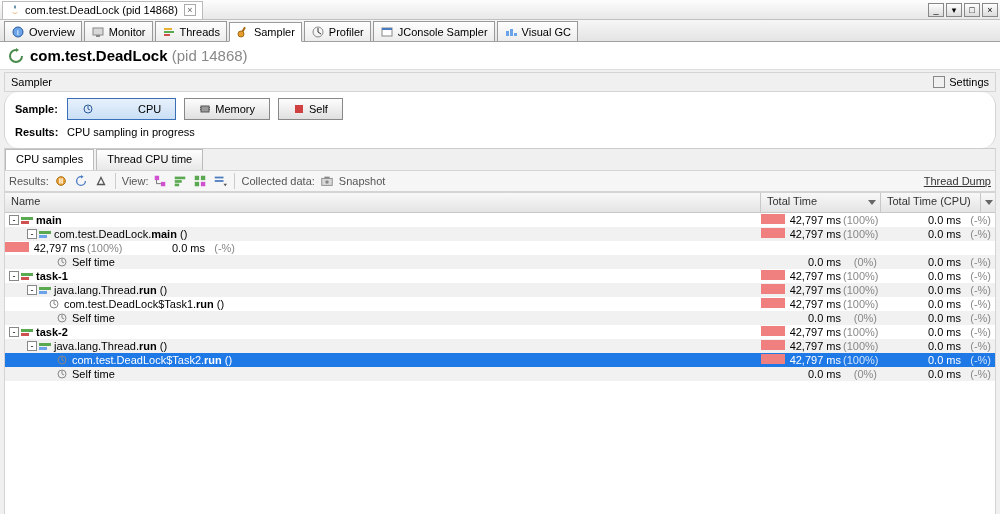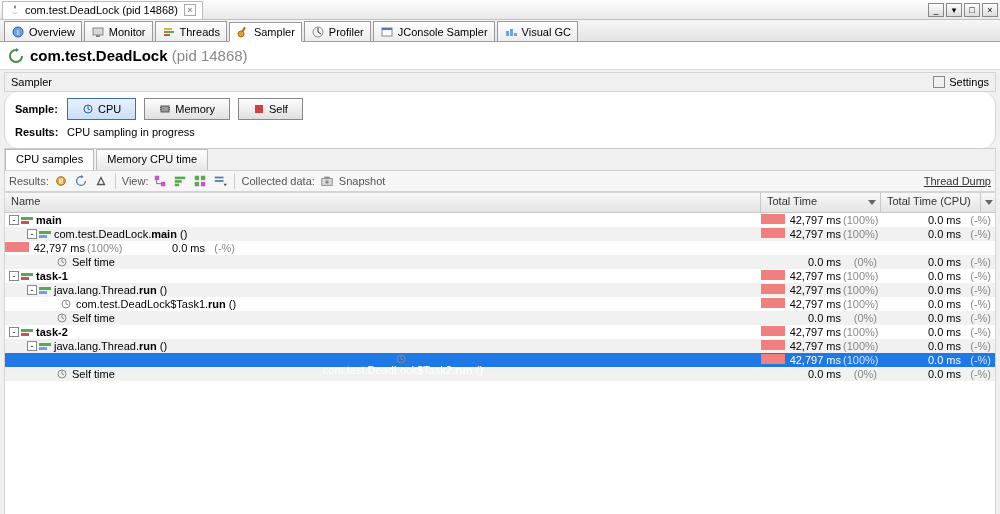--- a/index.html
+++ b/index.html
@@ -23,21 +23,21 @@
 .header-title .pid { font-weight: normal; color: #888; }
 
 .sampler-hdr { height: 20px; background: #f0f0f0; border: 1px solid #d4d4d4; margin: 2px 4px 0 4px; display: flex; align-items: center; padding: 0 6px; }
 .sampler-hdr .spacer { flex: 1; }
 .sampler-hdr .chk { width: 12px; height: 12px; border: 1px solid #888; margin-right: 4px; }
 
 .controls { background: #fff; padding: 6px 10px 4px 10px; border-left: 1px solid #d4d4d4; border-right: 1px solid #d4d4d4; margin: 0 4px; border-radius: 14px; }
 .row { display: flex; align-items: center; margin-bottom: 6px; }
 .row .lbl { width: 52px; font-weight: bold; }
 .btn { display: flex; align-items: center; justify-content: center; height: 22px; padding: 0 14px; border: 1px solid #888; background: linear-gradient(#fdfdfd,#e0e0e0); margin-right: 8px; cursor: pointer; }
-.btn.cpu { border-color: #3a6fb5; background: linear-gradient(#e8f1fc,#c9dff5); }
+.btn.cpu { border-color: #3a6fb5; background: linear-gradient(#e8f1fc,#c9dff5); gap: 40px; }
 .btn .bicon { width: 12px; height: 12px; margin-right: 4px; }
 
 .subtabs { display: flex; height: 22px; background: #f0f0f0; border-top: 1px solid #ccc; border-left: 1px solid #d4d4d4; border-right: 1px solid #d4d4d4; margin: 0 4px; }
 .subtab { padding: 3px 10px; border: 1px solid #bbb; border-bottom: none; background: linear-gradient(#fefefe,#e8e8e8); cursor: pointer; margin-right: 2px; }
 .subtab.active { background: #fff; }
 
 .toolbar { display: flex; align-items: center; height: 22px; background: #f6f6f6; border: 1px solid #d4d4d4; margin: 0 4px; padding: 0 4px; gap: 4px; }
 .toolbar .txt { color: #555; }
 .toolbar .sep { width: 1px; height: 16px; background: #ccc; margin: 0 2px; }
 .tb-icon { width: 16px; height: 16px; border: 1px solid transparent; cursor: pointer; }
@@ -218,21 +218,21 @@
     </div>
   </div>
   <div class="row">
     <span class="lbl">Results:</span>
     <span>CPU sampling in progress</span>
   </div>
 </div>
 
 <div class="subtabs">
   <div class="subtab active"><span>CPU samples</span></div>
-  <div class="subtab"><span>Memory CPU time</span></div>
+  <div class="subtab"><span>Thread CPU time</span></div>
 </div>
 
 <div class="toolbar">
   <span class="txt">Results:</span>
   <span class="tb-icon">
       <svg viewBox="0 0 16 16">
         <circle cx="8" cy="8" r="5" fill="#e8a030" stroke="#a56a10"></circle>
         <rect x="6" y="5" width="1.5" height="6" fill="#fff"></rect>
         <rect x="8.5" y="5" width="1.5" height="6" fill="#fff"></rect>
       </svg>
@@ -413,21 +413,21 @@
           <span class="bar"></span>
           <span class="val">42,797 ms</span>
           <span class="pct">(100%)</span>
         </div>
         <div class="cell-ttc">
           <span class="val">0.0 ms</span>
           <span class="pct">(-%)</span>
         </div>
       </div>
       <div class="trow">
-        <div class="cell-name" style="padding-left: 32px; margin-left: 12px;">
+        <div class="cell-name" style="padding-left: 32px;">
           <span class="tc leaf"></span>
           <span class="node-icon">
             <svg viewBox="0 0 12 10">
               <circle cx="5" cy="5" r="4" fill="none" stroke="#888"></circle>
               <path d="M5 5 L5 2 M5 5 L7 6" stroke="#888"></path>
             </svg>
           </span>
           <span>com.test.DeadLock$Task1.<b>run</b> ()</span>
         </div>
         <div class="cell-tt">
@@ -497,21 +497,21 @@
           <span class="bar"></span>
           <span class="val">42,797 ms</span>
           <span class="pct">(100%)</span>
         </div>
         <div class="cell-ttc">
           <span class="val">0.0 ms</span>
           <span class="pct">(-%)</span>
         </div>
       </div>
       <div class="trow sel">
-        <div class="cell-name" style="padding-left: 40px; flex-direction: column;">
+        <div class="cell-name" style="padding-left: 40px;">
           <span class="tc leaf"></span>
           <span class="node-icon">
             <svg viewBox="0 0 12 10">
               <circle cx="5" cy="5" r="4" fill="none" stroke="#888"></circle>
               <path d="M5 5 L5 2 M5 5 L7 6" stroke="#888"></path>
             </svg>
           </span>
           <span>com.test.DeadLock$Task2.<b>run</b> ()</span>
         </div>
         <div class="cell-tt">

